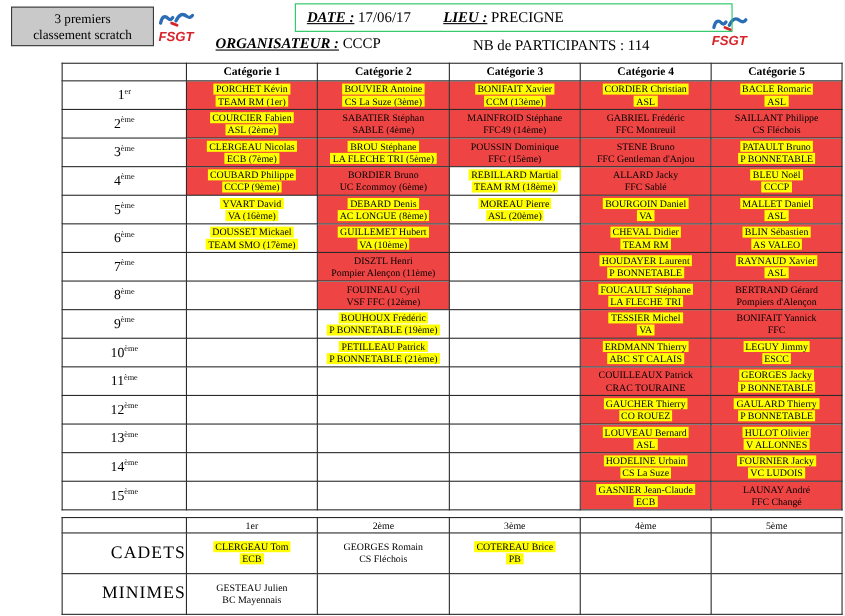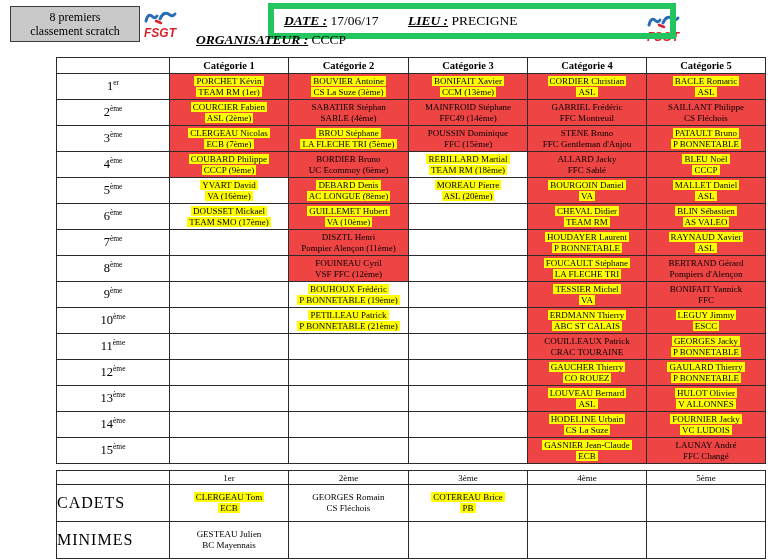--- a/index.html
+++ b/index.html
@@ -12,21 +12,21 @@
   .scratch-box {
     position:absolute; left:10px; top:6px; width:124px; padding:3px 2px;
     background:#c9c9c9; border:1px solid #3a3a3a; text-align:center;
     font-size:12px; line-height:14px;
   }
   .logo { position:absolute; }
   .logo-1 { left:141px; top:9px; }
   .logo-2 { left:644px; top:13px; }
   .date-box {
     position:absolute; left:268px; top:3px; width:386px; height:24px;
-    border:6px solid #22c55e; font-size:13.5px; line-height:24px; padding-left:10px;
+    border:1px solid #22c55e; font-size:13.5px; line-height:24px; padding-left:10px;
     white-space:nowrap;
   }
   .lbl-ital { font-style:italic; font-weight:bold; text-decoration:underline; }
   .date-val { margin-right:26px; }
   .org-line { position:absolute; left:196px; top:32px; font-size:13.5px; white-space:nowrap; }
   .participants-line { position:absolute; left:430px; top:33px; font-size:13.5px; white-space:nowrap; }
   
   table { border-collapse:collapse; table-layout:fixed; }
   td, th { border:1px solid #2b2b2b; padding:0; overflow:hidden; }
   .main-table { position:absolute; left:56px; top:57px; width:709px; }
@@ -36,30 +36,30 @@
   .rank-cell { text-align:center; font-size:12.5px; background:#fff; }
   .rank-cell sup { font-size:7.5px;font-family:Liberation Serif, serif; }
   .result-cell { height:25px; text-align:center; vertical-align:middle; background:#fff; }
   .result-cell.gray { background:#ef4444; }
   .result-cell .line { font-size:9px; line-height:11px; white-space:nowrap; }
   .result-cell .txt { padding:0 2px; }
   .result-cell.hl .txt { background:#ffff00; }
   
   .bottom-table { position:absolute; left:56px; top:470px; width:709px; }
   .bottom-table th { height:13px; font-size:9px; font-weight:normal; text-align:center; }
-  .bottom-table .cat-label { font-size:16px; text-align:left; height:36px; letter-spacing:1px;margin-left:46px; }
+  .bottom-table .cat-label { font-size:16px; text-align:right; height:36px; letter-spacing:1px;margin-left:46px; }
   .bottom-table .result-cell { height:36px; }
 </style>
 </head>
 <body>
 
 <div class="page">
 
   <div class="scratch-box">
-    <div>8 premiers</div>
+    <div>3 premiers</div>
     <div>classement scratch</div>
   </div>
 
   <div class="logo logo-1">
     <svg width="38" height="30" viewBox="0 0 38 30">
       <path d="M5 12 Q7 3 12 8 Q14 10 16 7" stroke="#2a6db5" stroke-width="3" fill="none" stroke-linecap="round"></path>
       <path d="M19 10 Q23 1 29 6 Q32 8 34 5" stroke="#2a6db5" stroke-width="3" fill="none" stroke-linecap="round"></path>
       <path d="M15 12 L20 14" stroke="#d8232a" stroke-width="2.5" stroke-linecap="round"></path>
       <text x="3" y="28" font-family="Liberation Sans, sans-serif" font-size="12" font-weight="bold" font-style="italic" fill="#d8232a">FSGT</text>
     </svg>
@@ -77,20 +77,21 @@
     <span class="lbl-ital">DATE :</span>
     <span class="date-val">17/06/17</span>
     <span class="lbl-ital">LIEU :</span>
     <span>PRECIGNE</span>
   </div>
 
   <div class="org-line">
     <span class="lbl-ital">ORGANISATEUR :</span>
     <span>CCCP</span>
   </div>
+  <div class="participants-line">NB de PARTICIPANTS : 114</div>
 
   <table class="main-table">
     <colgroup>
       <col style="width:113px">
         <col style="width:119px">
         <col style="width:120px">
       <col style="width:119px">
         <col style="width:119px">
         <col style="width:119px">
     </colgroup>

